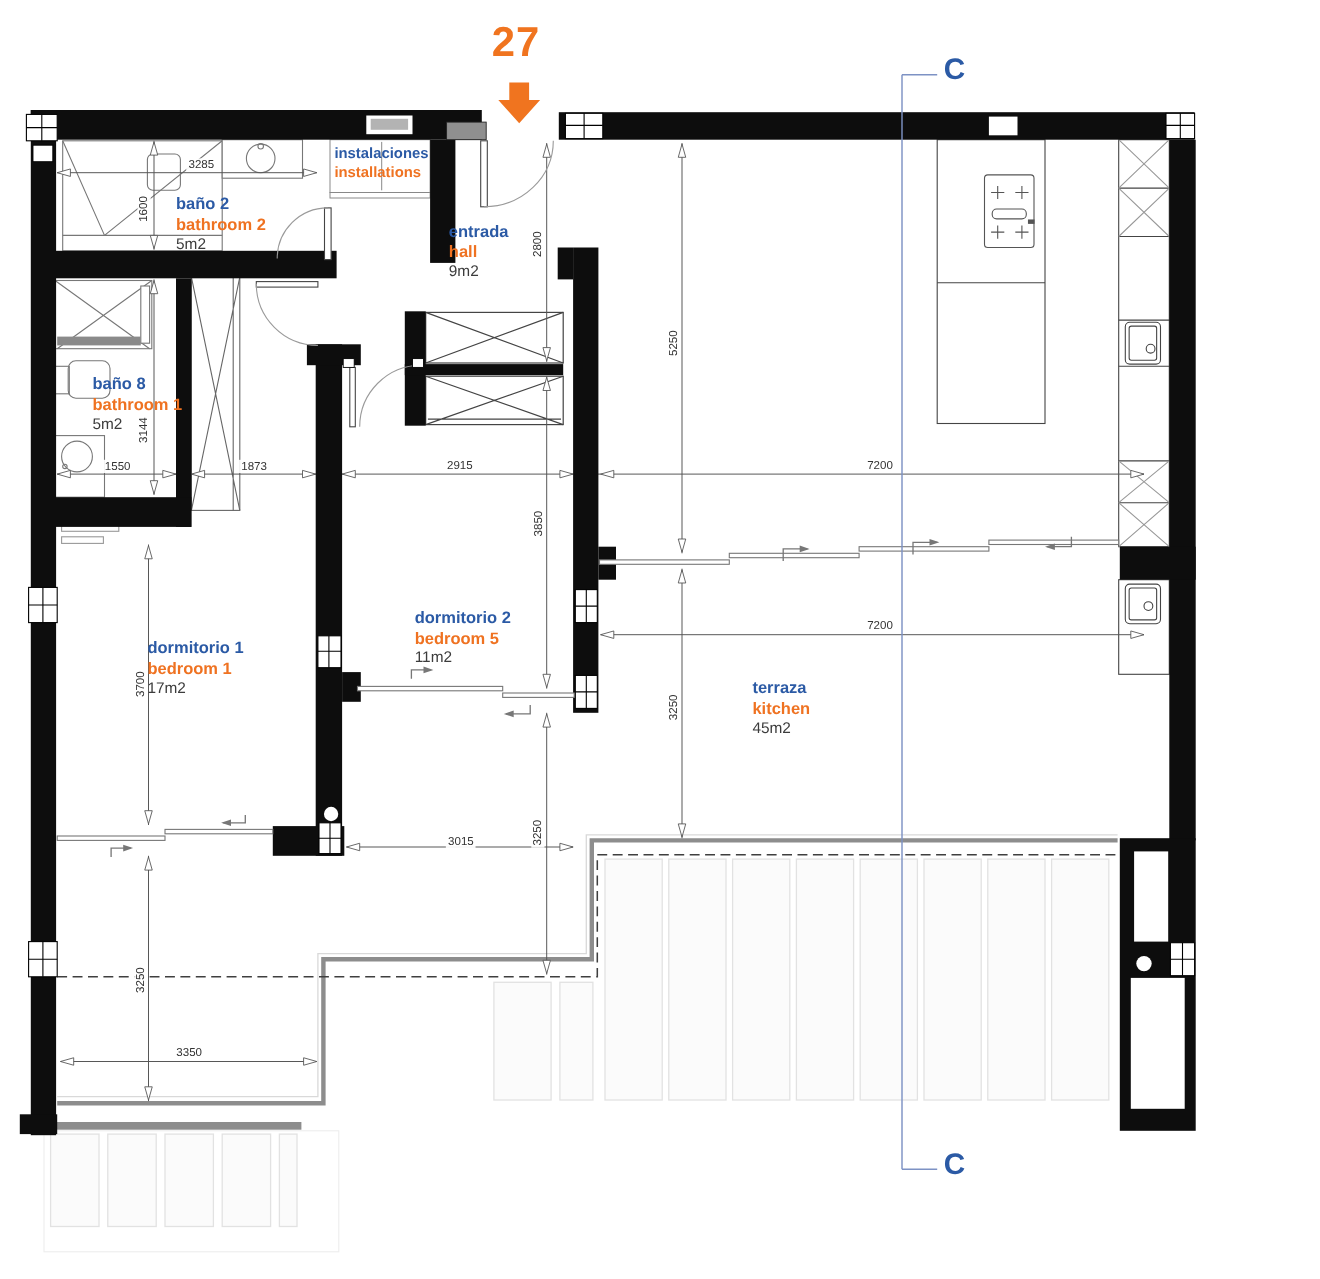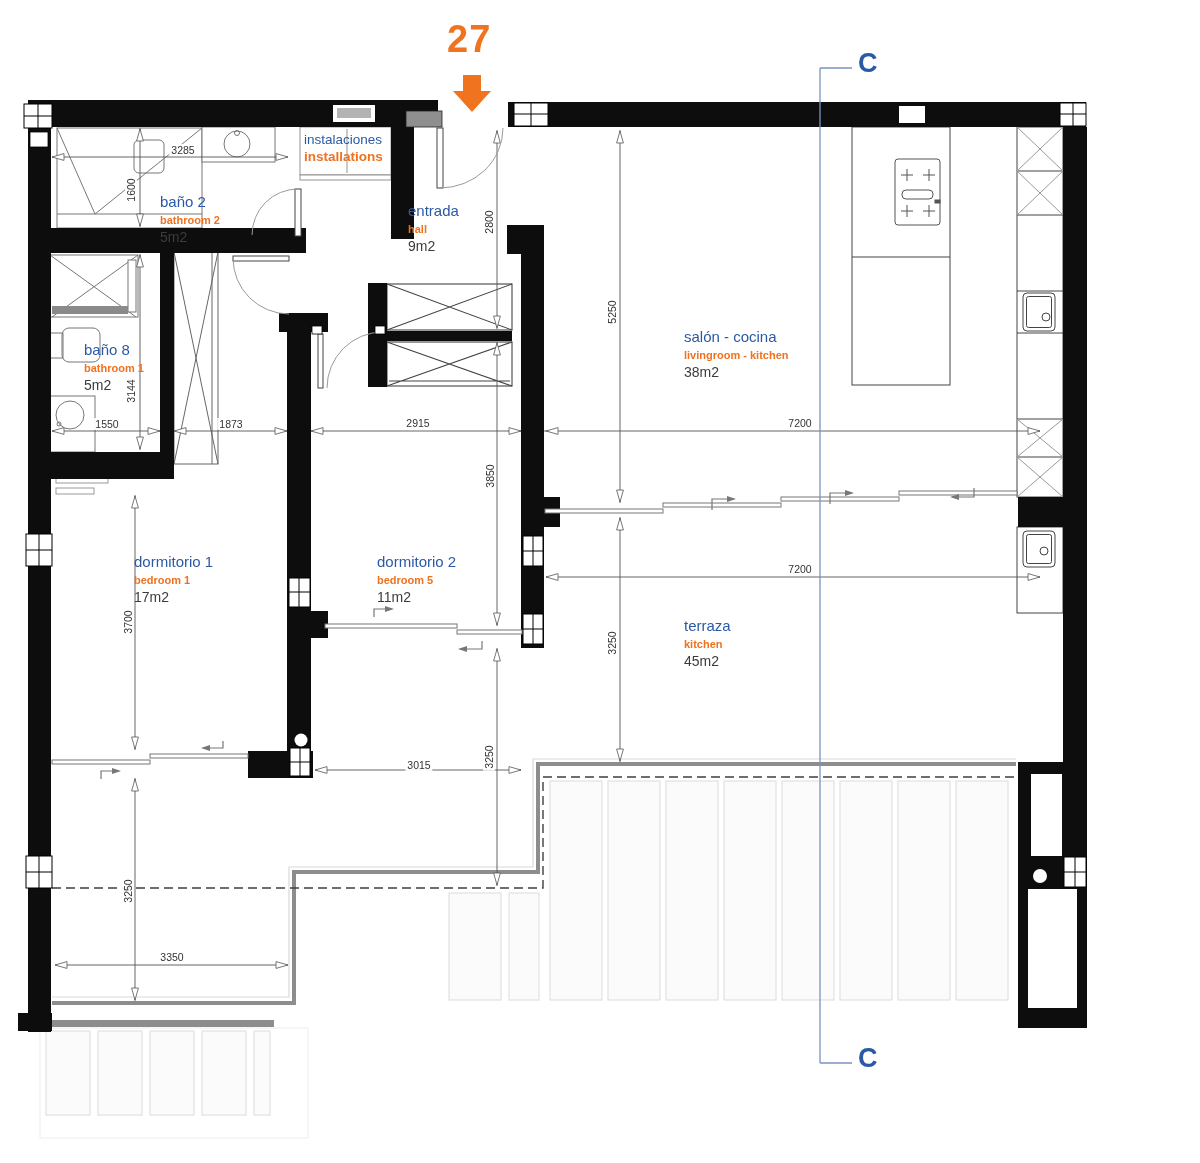--- a/index.html
+++ b/index.html
@@ -1,20 +1,20 @@
 <!DOCTYPE html>
 <html style="--room_es: #2b5aa5; --room_en: #ef7221; --area_text: #3c3c3c; --dim_text: #333333; --marker: #f0741f; --section_text: #2b5aa5; --section_line: #7d92c4; --wall: #0d0d0d;"><head>
 <meta charset="utf-8">
 <style>
   html,body{margin:0;padding:0;background:#fff;font-family:"Liberation Sans",sans-serif;}
   .canvas{position:relative;width:1104px;height:1163px;background:#fff;overflow:hidden;}
   .canvas > svg{position:absolute;left:0;top:0;}
   .room{position:absolute;line-height:19px;white-space:nowrap;}
-  .rn-es{font-weight:normal;font-size:15px;color:var(--room_es,#2b5aa5);}
-  .rn-en{font-weight:bold;font-size:11px;color:var(--room_en,#ef7221);}
+  .rn-es{font-weight:bold;font-size:15px;color:var(--room_es,#2b5aa5);}
+  .rn-en{font-weight:bold;font-size:15px;color:var(--room_en,#ef7221);}
   .rn-area{font-size:14px;color:var(--area_text,#3c3c3c);line-height:15px;}
   .room.small .rn-es,.room.small .rn-en{font-size:13.5px;line-height:17px;}
   .dim{position:absolute;font-size:10.5px;color:var(--dim_text,#333);
        transform:translate(-50%,-50%);background:rgba(255,255,255,.92);
        padding:0 2px;white-space:nowrap;}
   .dim.v{transform:translate(-50%,-50%) rotate(-90deg);}
   .unit-number{position:absolute;font-size:38px;font-weight:bold;letter-spacing:1px;
        color:var(--marker,#f0741f);}
   .section-label{position:absolute;font-size:27px;font-weight:bold;
        color:var(--section_text,#2b5aa5);}
@@ -284,45 +284,40 @@
   <path d="M820 68 V1063 M820 68 H852 M820 1063 H852" fill="none" stroke="#7d92c4" stroke-width="1.3"></path>
 
   <path d="M463 75 H481 V91 H491 L472 112 L453 91 H463 Z" fill="#f0741f"></path>
 </svg>
 
 <div class="unit-number" style="left:447px;top:18px">27</div>
 
 <div class="section-label" style="left:858px;top:48px">C</div>
 <div class="section-label" style="left:858px;top:1043px">C</div>
 
-<div class="room" style="left:160px;top:192px">
+<div class="room" style="left:160px;top:176px">
   <div class="rn-es">baño 2</div>
   <div class="rn-en">bathroom 2</div>
   <div class="rn-area">5m2</div>
 </div>
 <div class="room small" style="left:304px;top:131px">
   <div class="rn-es">instalaciones</div>
   <div class="rn-en">installations</div>
 </div>
 <div class="room" style="left:408px;top:201px">
   <div class="rn-es">entrada</div>
   <div class="rn-en">hall</div>
   <div class="rn-area">9m2</div>
 </div>
-<div class="room" style="left:684px;top:327px">
-  <div class="rn-es">salón - cocina</div>
-  <div class="rn-en">livingroom - kitchen</div>
-  <div class="rn-area">38m2</div>
-</div>
 <div class="room" style="left:84px;top:340px">
   <div class="rn-es">baño 8</div>
   <div class="rn-en">bathroom 1</div>
   <div class="rn-area">5m2</div>
 </div>
-<div class="room" style="left:134px;top:552px">
+<div class="room" style="left:134px;top:580px">
   <div class="rn-es">dormitorio 1</div>
   <div class="rn-en">bedroom 1</div>
   <div class="rn-area">17m2</div>
 </div>
 <div class="room" style="left:377px;top:552px">
   <div class="rn-es">dormitorio 2</div>
   <div class="rn-en">bedroom 5</div>
   <div class="rn-area">11m2</div>
 </div>
 <div class="room" style="left:684px;top:616px">

